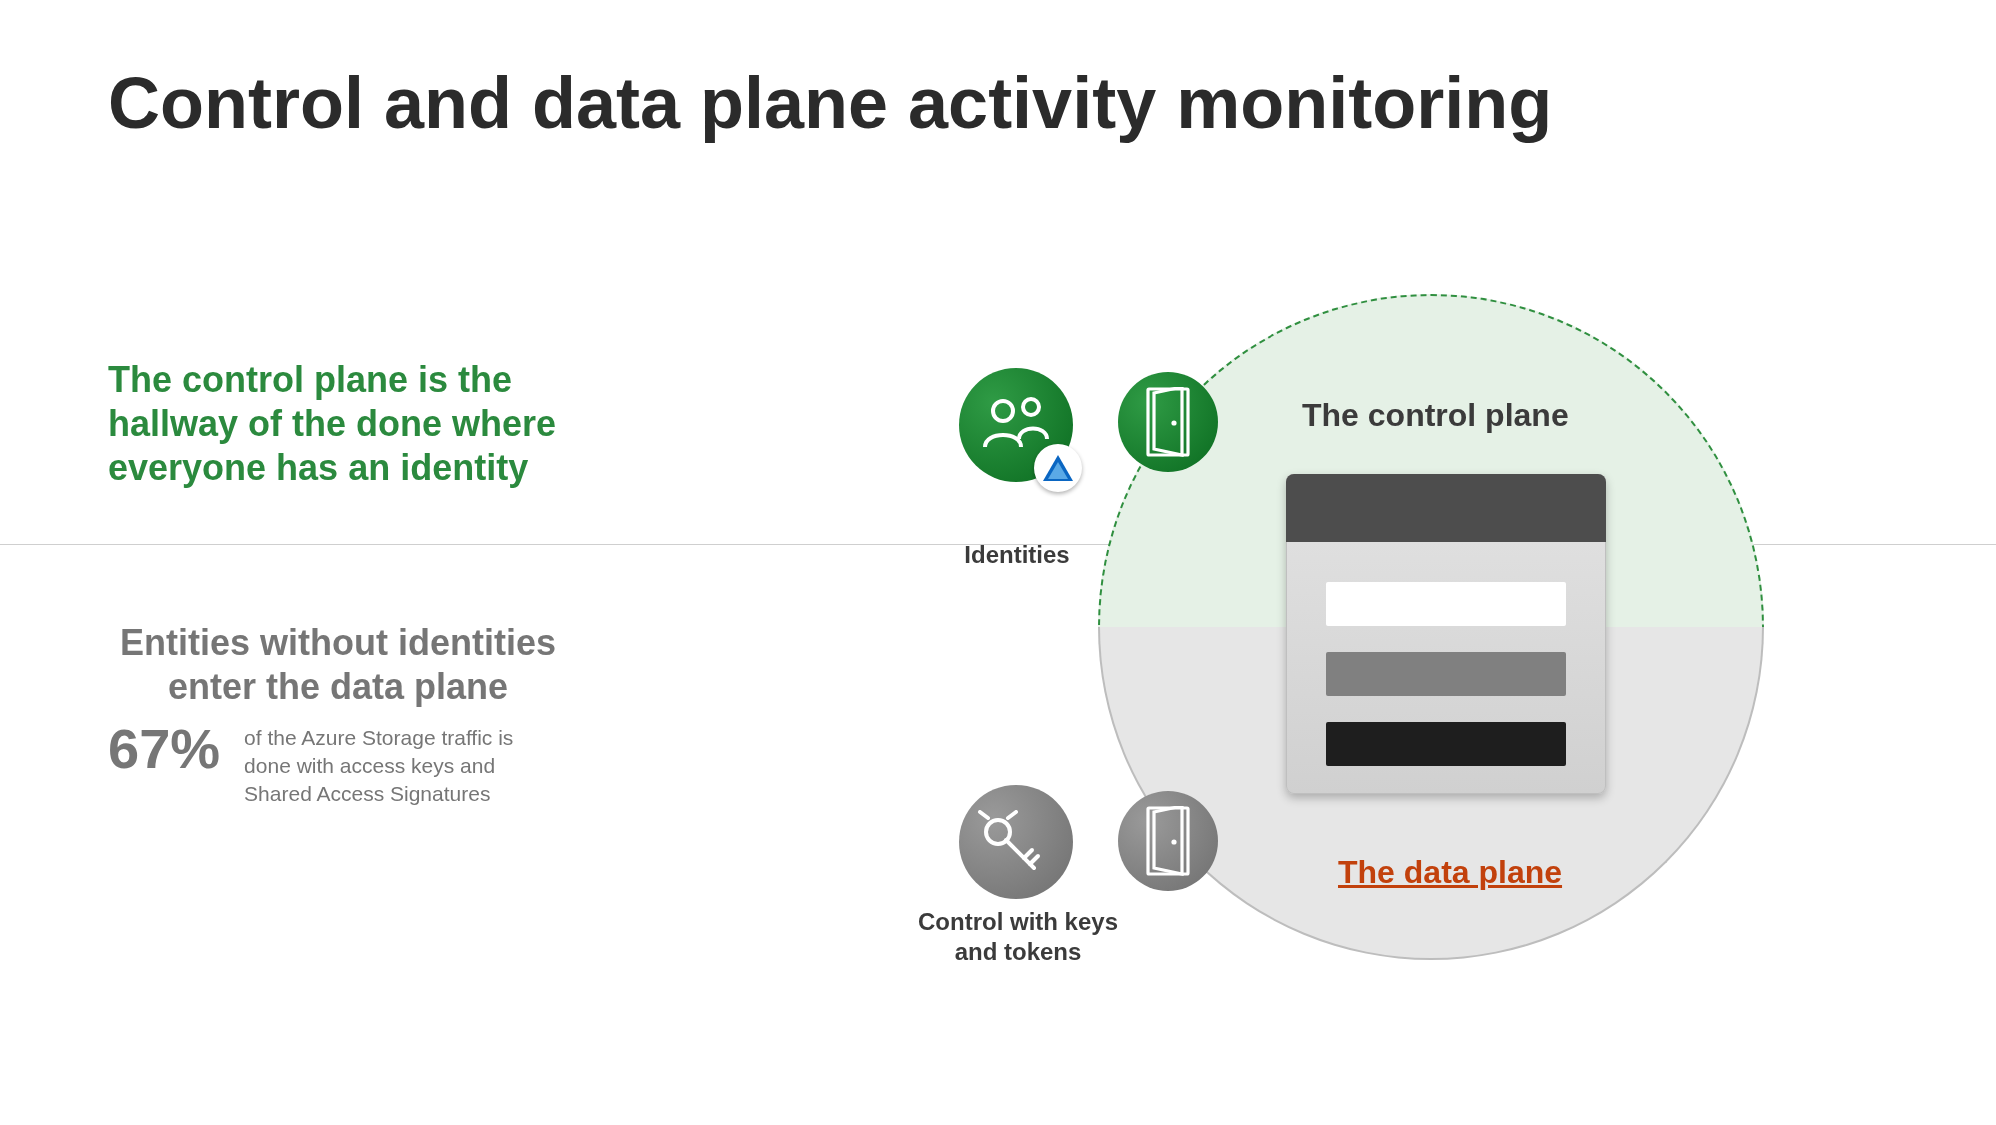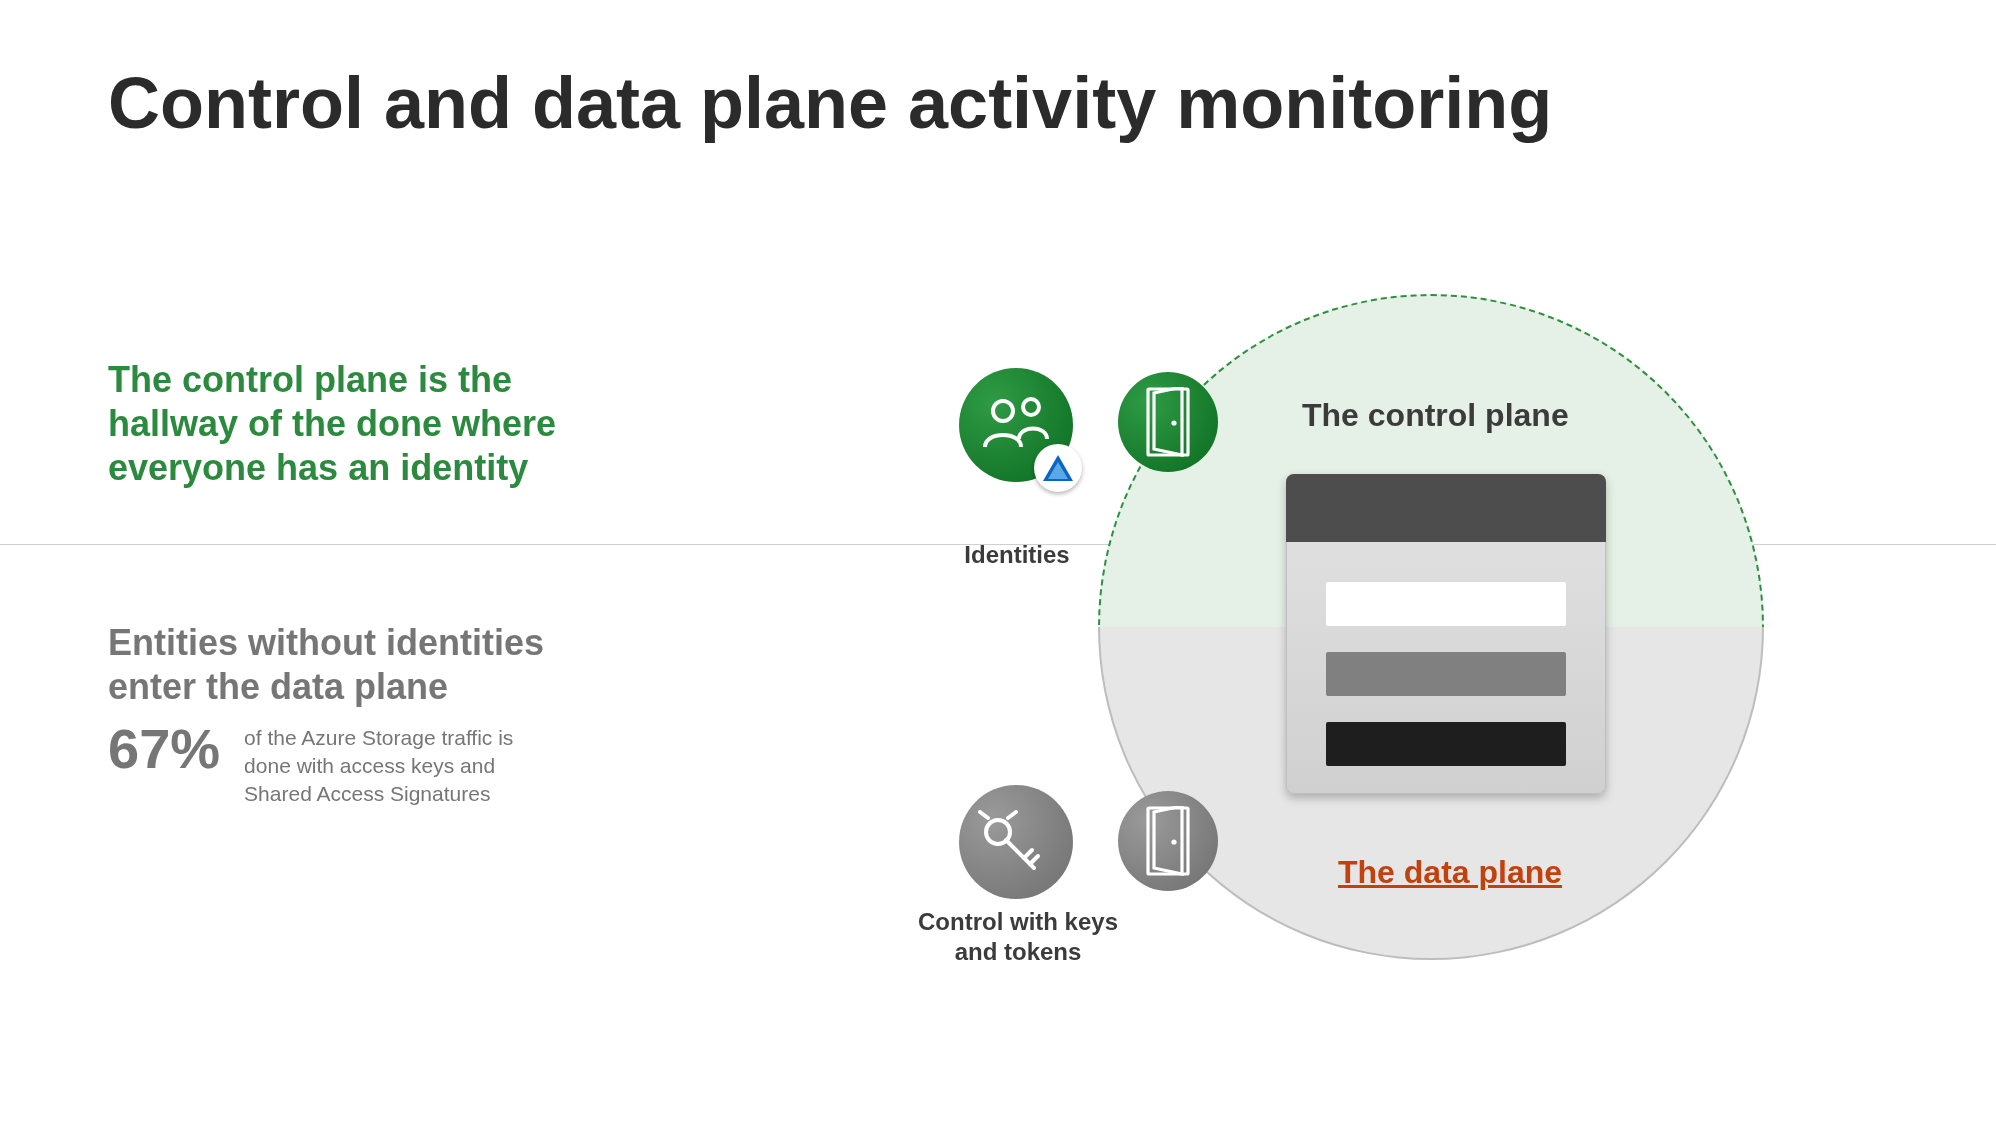--- a/index.html
+++ b/index.html
@@ -45,20 +45,21 @@
   }
   .tagline-gray {
     position: absolute;
     left: 108px;
     top: 621px;
     font-size: 36px;
     line-height: 44px;
     font-weight: 600;
     color: #767676;
     max-width: 460px;
+    text-align: center;
   }
   .stat-block {
     position: absolute;
     left: 108px;
     top: 721px;
     display: flex;
     align-items: flex-start;
     gap: 24px;
     color: #767676;
   }

